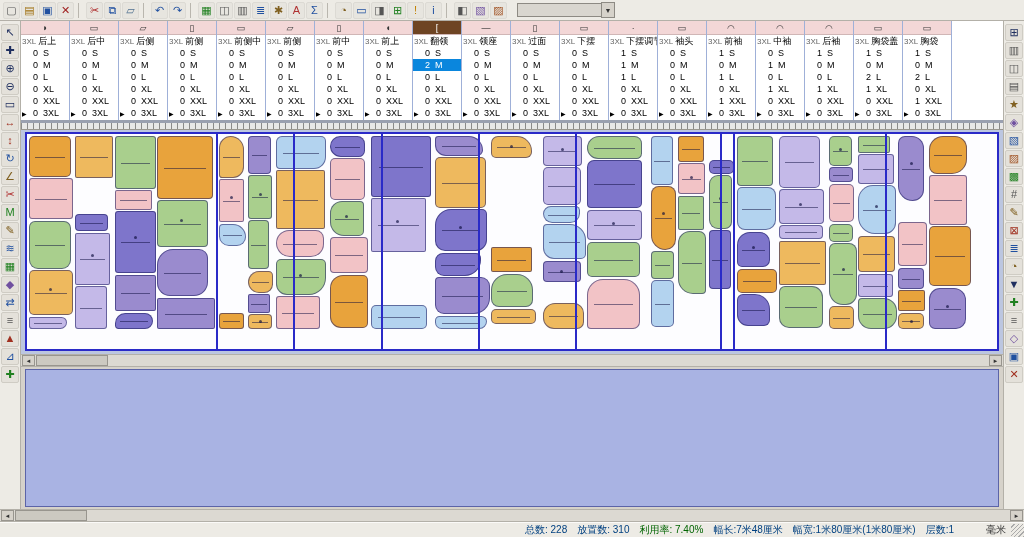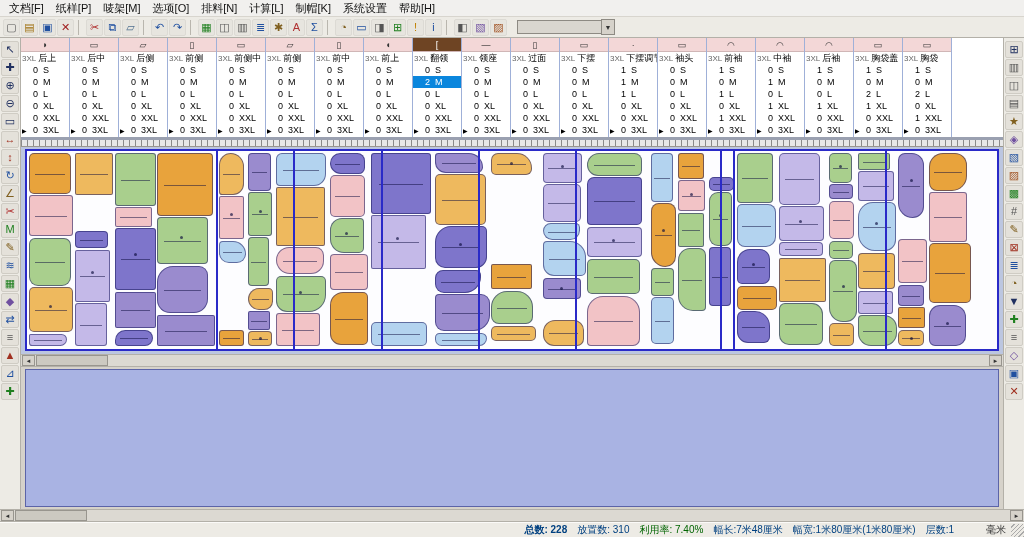--- a/index.html
+++ b/index.html
@@ -77,31 +77,20 @@
   .st-field{flex:0 0 auto;}
   .st-field:last-child{margin-left:22px;}
   .grip{position:absolute;right:0;bottom:0;width:13px;height:13px;
     background:repeating-linear-gradient(135deg,transparent 0 2px,#aaa 2px 3px);}
 </style>
 </head>
 <body>
 
 <div class="window">
 
-  <div class="menubar">
-      <span class="menu-item">文档[F]</span>
-      <span class="menu-item">纸样[P]</span>
-      <span class="menu-item">唛架[M]</span>
-      <span class="menu-item">选项[O]</span>
-      <span class="menu-item">排料[N]</span>
-      <span class="menu-item">计算[L]</span>
-      <span class="menu-item">制帽[K]</span>
-      <span class="menu-item">系统设置</span>
-      <span class="menu-item">帮助[H]</span>
-    </div>
 
   <div class="toolbar">
     <span class="tb-icons">
         <span class="tb-btn" style="color: rgb(85, 85, 85);">▢</span>
         <span class="tb-btn" style="color: rgb(160, 112, 16);">▤</span>
         <span class="tb-btn" style="color: rgb(32, 80, 160);">▣</span>
         <span class="tb-btn" style="color: rgb(160, 32, 32);">✕</span>
         <span class="tb-sep"></span>
         <span class="tb-btn" style="color: rgb(176, 48, 48);">✂</span>
         <span class="tb-btn" style="color: rgb(32, 80, 160);">⧉</span>
@@ -1020,21 +1009,21 @@
   </div>
 
   <div class="hscroll">
     <span class="sbtn">◄</span>
     <span class="sthumb"></span>
     <span class="strack"></span>
     <span class="sbtn">►</span>
   </div>
 
   <div class="statusbar">
-      <span class="st-field" style="color: rgb(0, 64, 128); font-weight: bold;">总数: 228</span>
+      <span class="st-field" style="color: rgb(0, 64, 128);">总数: 228</span>
       <span class="st-field" style="color: rgb(0, 64, 128);">放置数: 310</span>
       <span class="st-field" style="color: rgb(0, 100, 0);">利用率: 7.40%</span>
       <span class="st-field" style="color: rgb(0, 64, 128);">幅长:7米48厘米</span>
       <span class="st-field" style="color: rgb(0, 64, 128);">幅宽:1米80厘米(1米80厘米)</span>
       <span class="st-field" style="color: rgb(0, 64, 128);">层数:1</span>
       <span class="st-field" style="color: rgb(51, 51, 51);">毫米</span>
     </div>
 
   <div class="grip"></div>
 </div>

